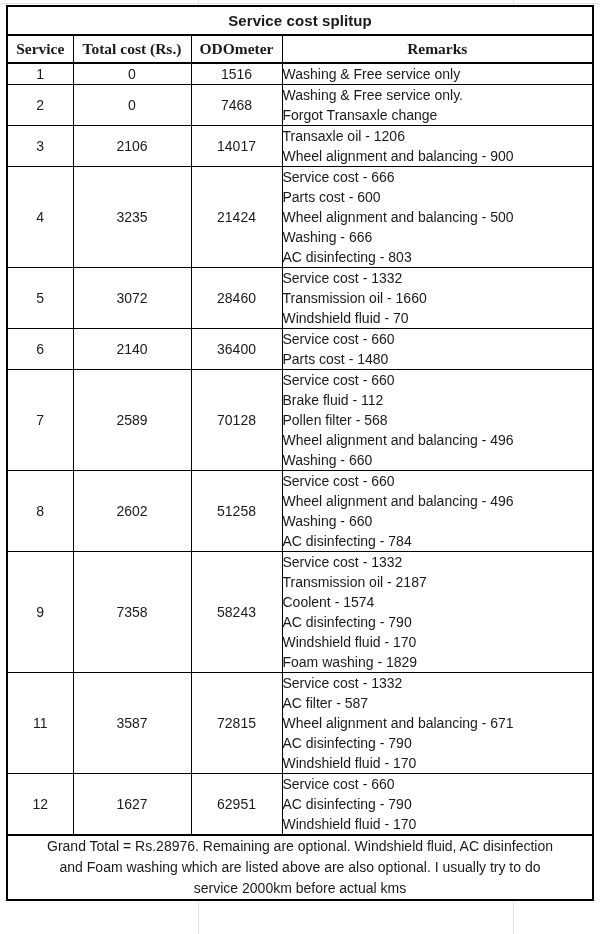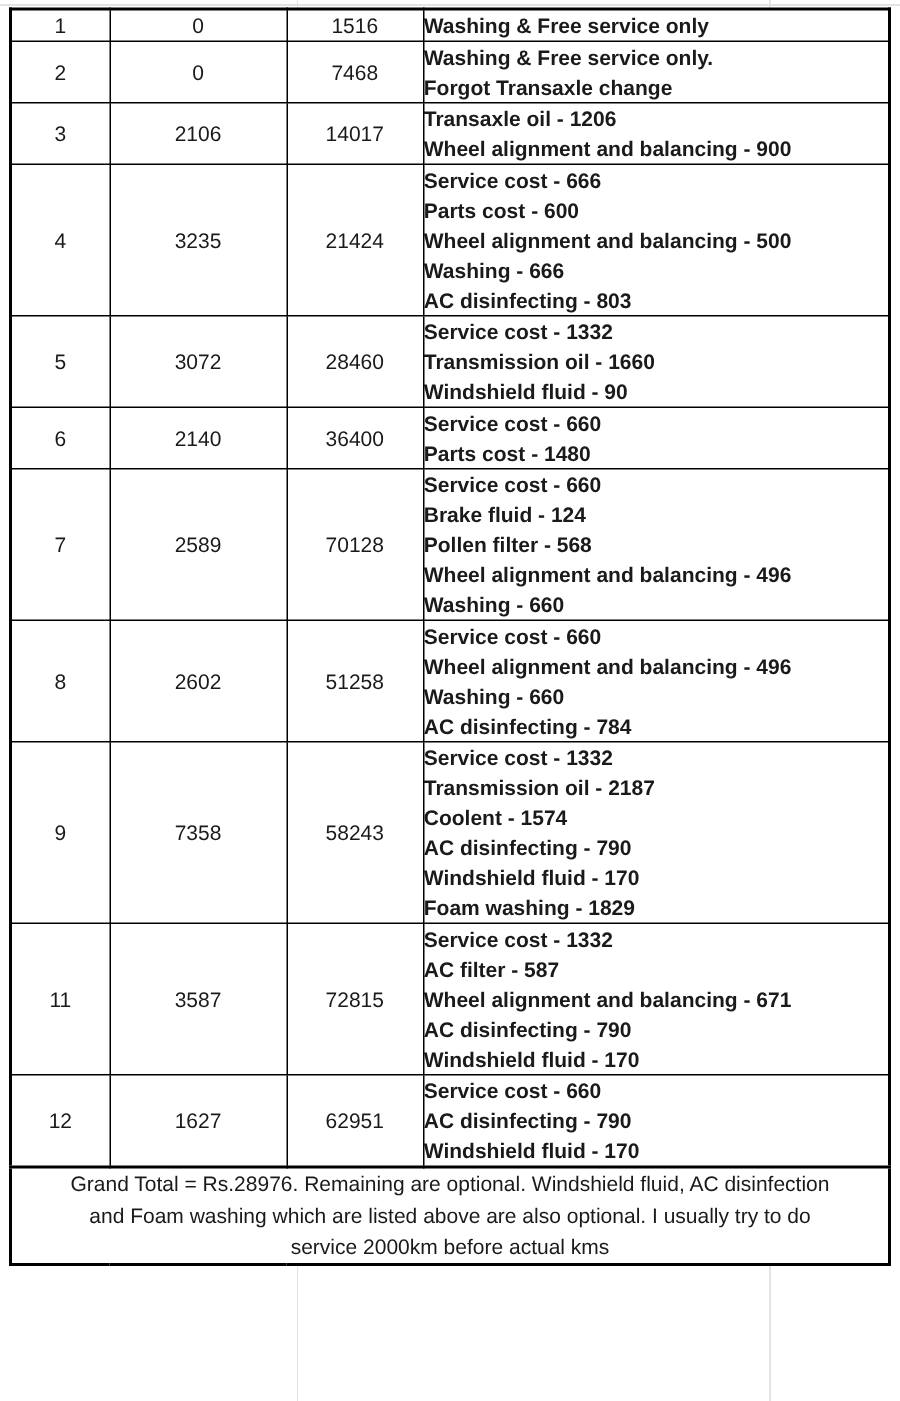--- a/index.html
+++ b/index.html
@@ -82,21 +82,20 @@
     text-align: center;
     font-size: 14px;
     padding: 2px 3px;
   }
 
   .remarks-cell {
     text-align: left;
     font-size: 14px;
     padding: 3px 0 3px 6px;
     line-height: 20px;
-    font-weight: bold;
   }
   .remarks-cell .ln { display: block; white-space: nowrap; }
 
   .footer-cell {
     text-align: center;
     font-size: 14px;
     line-height: 21px;
     padding: 5px 8px 6px 8px;
   }
   .footer-cell .ln { display: block; }
@@ -113,20 +112,29 @@
 <div class="sheet">
   <div class="table-wrap">
     <table class="cost-table">
       <colgroup>
         <col class="col-service">
         <col class="col-total">
         <col class="col-odo">
         <col class="col-remarks">
       </colgroup>
       <tbody>
+        <tr class="title-row">
+          <td class="title-cell" colspan="4">Service cost splitup</td>
+        </tr>
+        <tr class="head-row">
+          <th class="head-cell">Service</th>
+          <th class="head-cell">Total cost (Rs.)</th>
+          <th class="head-cell">ODOmeter</th>
+          <th class="head-cell">Remarks</th>
+        </tr>
       </tbody>
       <tbody id="rows-body">
           <tr class="data-row">
             <td class="num-cell">1</td>
             <td class="num-cell">0</td>
             <td class="num-cell">1516</td>
             <td class="remarks-cell">
               <span class="ln">Washing &amp; Free service only</span>
             </td>
           </tr>
@@ -160,39 +168,39 @@
               <span class="ln">AC disinfecting - 803</span>
             </td>
           </tr>
           <tr class="data-row">
             <td class="num-cell">5</td>
             <td class="num-cell">3072</td>
             <td class="num-cell">28460</td>
             <td class="remarks-cell">
               <span class="ln">Service cost - 1332</span>
               <span class="ln">Transmission oil - 1660</span>
-              <span class="ln">Windshield fluid - 90</span>
+              <span class="ln">Windshield fluid - 70</span>
             </td>
           </tr>
           <tr class="data-row">
             <td class="num-cell">6</td>
             <td class="num-cell">2140</td>
             <td class="num-cell">36400</td>
             <td class="remarks-cell">
               <span class="ln">Service cost - 660</span>
               <span class="ln">Parts cost - 1480</span>
             </td>
           </tr>
           <tr class="data-row">
             <td class="num-cell">7</td>
             <td class="num-cell">2589</td>
             <td class="num-cell">70128</td>
             <td class="remarks-cell">
               <span class="ln">Service cost - 660</span>
-              <span class="ln">Brake fluid - 124</span>
+              <span class="ln">Brake fluid - 112</span>
               <span class="ln">Pollen filter - 568</span>
               <span class="ln">Wheel alignment and balancing - 496</span>
               <span class="ln">Washing - 660</span>
             </td>
           </tr>
           <tr class="data-row">
             <td class="num-cell">8</td>
             <td class="num-cell">2602</td>
             <td class="num-cell">51258</td>
             <td class="remarks-cell">

